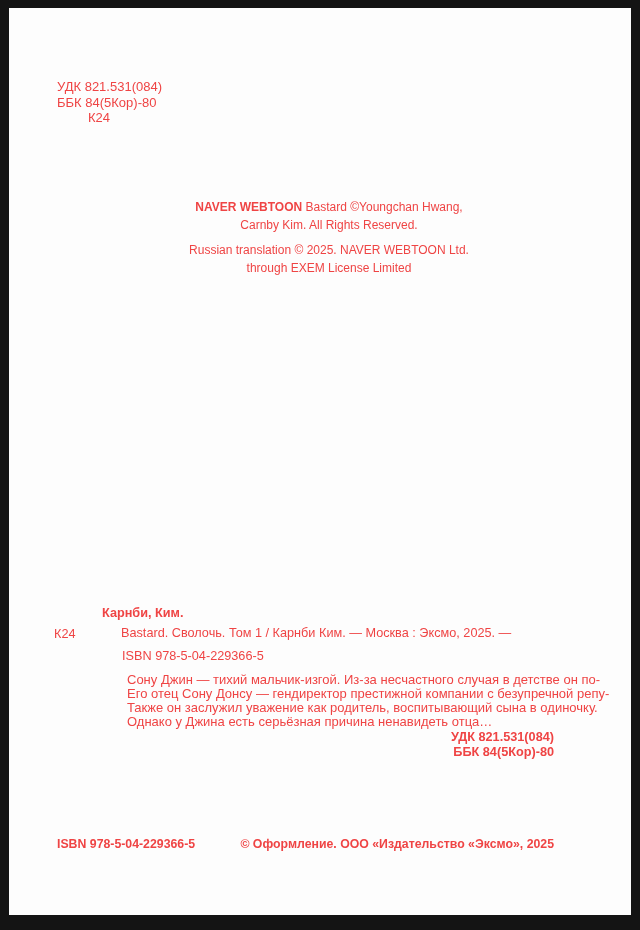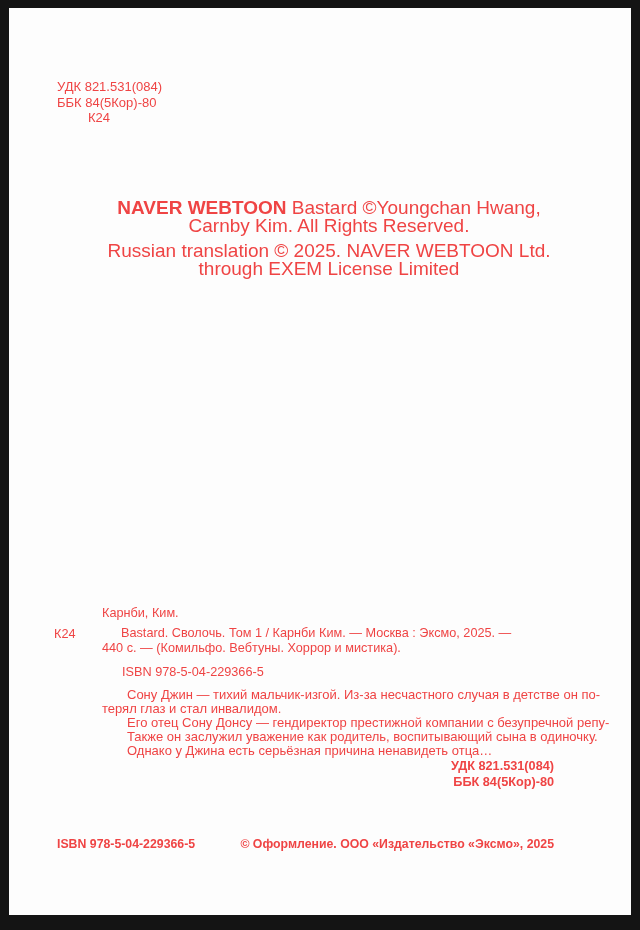--- a/index.html
+++ b/index.html
@@ -33,36 +33,36 @@
   }
   .udk-top .author-sign { padding-left: 31px; }
 
   
   .rights {
     position: absolute;
     top: 191px;
     left: 18px;
     width: 604px;
     text-align: center;
-    font-size: 19px;
+    font-size: 12px;
     line-height: 17.5px;
   }
   .rights .para2 { margin-top: 8px; text-align: center; }
   .b { font-weight: bold; }
 
   
   .bib {
     position: absolute;
     left: 93px;
     top: 598px;
     width: 452px;
     font-size: 12.7px;
     line-height: 15.5px;
   }
-  .bib-heading { font-weight: normal; }
+  .bib-heading { font-weight: bold; }
   .bib-entry { position: relative; margin-top: 4px; }
   .bib-label {
     position: absolute;
     left: -48px;
     top: 1px;
   }
   .indent1 { padding-left: 19px; }
   .bib-isbn {
     margin-top: 8px;
     padding-left: 20px;
@@ -113,26 +113,24 @@
       <div class="line">Russian translation © 2025. NAVER WEBTOON Ltd.</div>
       <div class="line">through EXEM License Limited</div>
     </div>
   </div>
 
   <div class="bib">
     <div class="bib-heading line">Карнби, Ким.</div>
     <div class="bib-entry">
       <span class="bib-label">К24</span>
       <div class="line indent1">Bastard. Сволочь. Том 1 / Карнби Ким. — Москва : Эксмо, 2025. —</div>
-      <div class="line">440 с. — (Комильфо. Вебтуны. Хоррор и мистика).</div>
     </div>
     <div class="bib-isbn line">ISBN 978-5-04-229366-5</div>
     <div class="annotation">
       <div class="line indent">Сону Джин — тихий мальчик-изгой. Из-за несчастного случая в детстве он по-</div>
-      <div class="line">терял глаз и стал инвалидом.</div>
       <div class="line indent">Его отец Сону Донсу — гендиректор престижной компании с безупречной репу-</div>
       <div class="line indent">Также он заслужил уважение как родитель, воспитывающий сына в одиночку.</div>
       <div class="line indent">Однако у Джина есть серьёзная причина ненавидеть отца…</div>
     </div>
     <div class="udk-bottom">
       <div class="line">УДК 821.531(084)</div>
       <div class="line">ББК 84(5Кор)-80</div>
     </div>
   </div>
 

